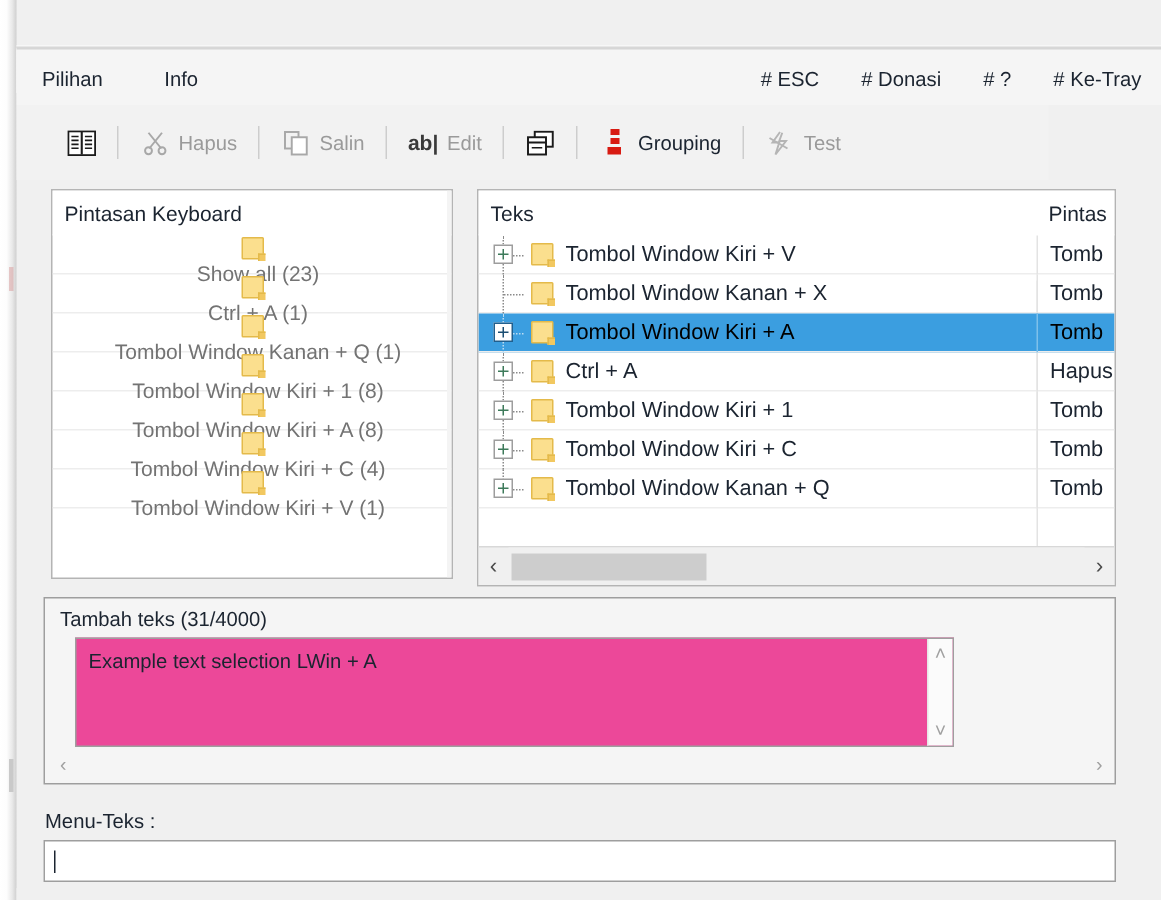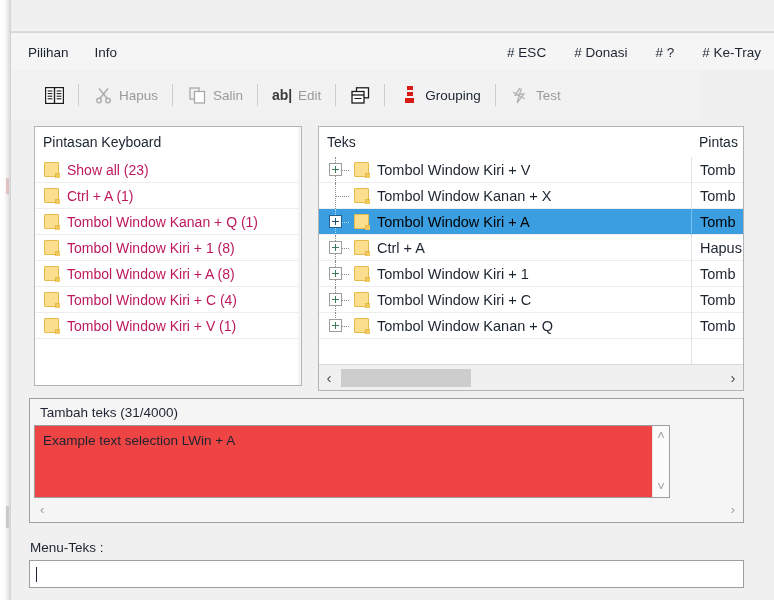--- a/index.html
+++ b/index.html
@@ -69,21 +69,21 @@
     background:linear-gradient(to bottom,#ffffff,#cfcfcf);
   }
 
   
   .menubar {
     position: absolute; left: 11px; top: 32px;
     width: 763px; height: 38px;
     background: #f5f5f5;
     border-top: 1px solid #d6d6d6;
   }
-  .menubar .mleft { position:absolute; left:14px; top:11px; display:flex; gap:20px; }
+  .menubar .mleft { position:absolute; left:14px; top:11px; display:flex; gap:35px; }
   .menubar .mright { position:absolute; right:10px; top:11px; display:flex; gap:22px; }
   .menu-item {
     font-size: 13.5px; color:#1b2430; line-height:16px;
     padding: 1px 3px; cursor: default; white-space:nowrap;
   }
 
   
   .toolbar {
     position:absolute; left:11px; top:70px;
     width:688px; height:50px;
@@ -114,22 +114,22 @@
   .col-header {
     height:30px; display:flex; align-items:center;
     font-size:14px; color:#1b2430; background:#ffffff;
     border-bottom:1px solid #ffffff;
   }
   .col-header .ch { padding-left:8px; }
 
   .lrow {
     height:26px; display:flex; align-items:center;
     border-bottom:1px solid #ededed;
-    font-size:14px; color:#be185d;
-    padding-left:8px; white-space:nowrap; cursor:default;
+    font-size:14px; color:#737373;
+    padding-left:8px; white-space:nowrap; cursor:default;flex-direction:column;
   }
 
   
   .folder {
     position:relative; width:17px; height:17px; flex:0 0 17px; margin-right:7px;
   }
   .folder .body {
     position:absolute; left:1px; top:1px; width:15px; height:15px;
     background:#fbdf8e; border:1px solid #e4ba4a; border-radius:1px;
   }
@@ -218,22 +218,22 @@
   
   #text-group {
     position:absolute; left:29px; top:398px; width:715px; height:125px;
     background:#f5f5f5; border:1px solid #9e9e9e;
   }
   .tg-title {
     height:26px; display:flex; align-items:center; padding-left:10px;
     font-size:13.5px; color:#1b2430;
   }
   .tg-editwrap {
-    position:absolute; left:4px; top:26px; width:636px; height:73px;
-    background:#ef4444; border:1px solid #9e9e9e;
+    position:absolute; left:20px; top:26px; width:586px; height:73px;
+    background:#ec4899; border:1px solid #9e9e9e;
     display:flex;
   }
   .tg-edit {
     flex:1; padding:6px 8px; font-size:13.5px; color:#1b2430; line-height:18px;
     white-space:pre-wrap; overflow:hidden; outline:none;
   }
   .vscroll {
     width:17px; background:#fbfbfb; border-left:1px solid #e6e6e6;
     display:flex; flex-direction:column; justify-content:space-between;
     align-items:center; padding:4px 0;

